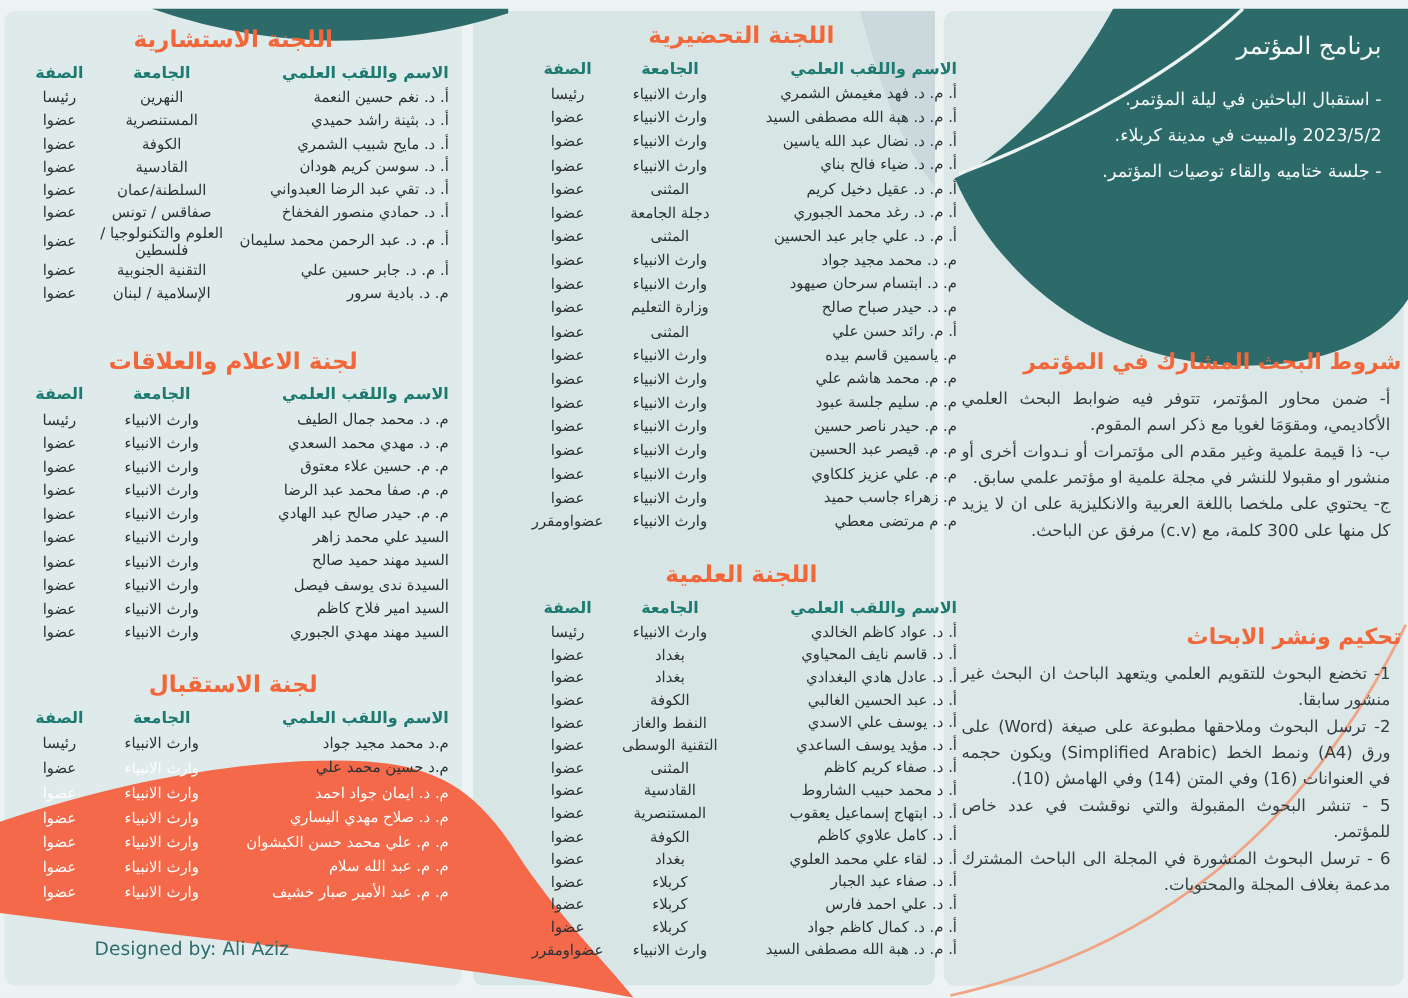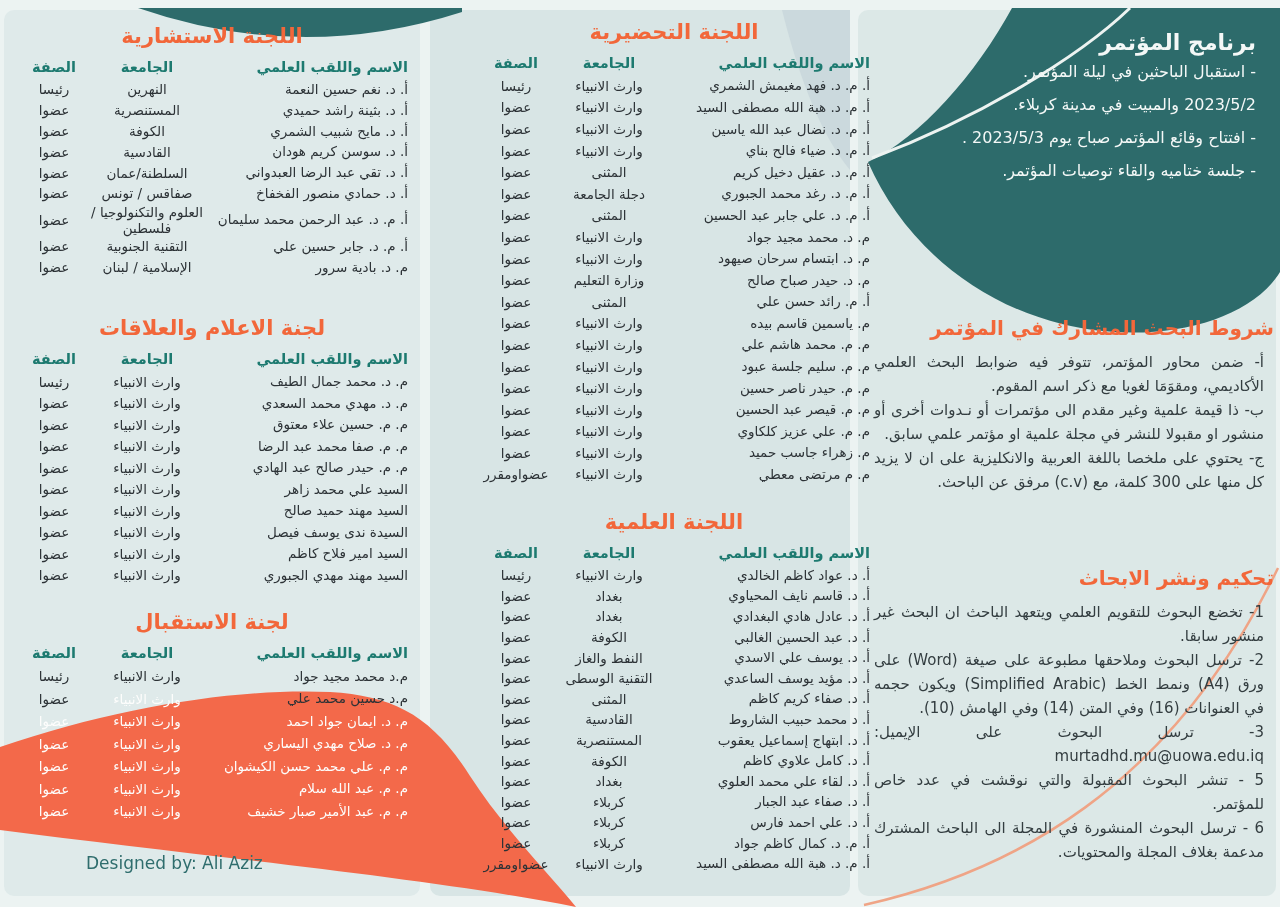--- a/index.html
+++ b/index.html
@@ -23,21 +23,21 @@
   .td-univ,.th-univ{width:114px;text-align:center;}
   .td-role,.th-role{width:72px;text-align:center;}
   .on-orange .td{color:#fdfdfc;}
   .on-orange-mix .td-univ{color:#fdfdfc;}
   #adv{top:24px}   #adv .tbl{--rh:20.8px}
   #media{top:316px} #media .tbl{--rh:21.5px}
   #rec{top:610px}  #rec .tbl{--rh:22.5px}
   #prep{top:20px}  #prep .tbl{--rh:21.6px}
   #sci{top:510px}  #sci .tbl{--rh:20.6px}
   #program{position:absolute;top:30px;right:0;left:0;padding:0 24px 0 6px;color:#f4f8f7;}
-  #program .p-title{font-size:22px;font-weight:700;text-align:right;margin-bottom:0;}
+  #program .p-title{font-size:22px;font-weight:400;text-align:right;margin-bottom:18px;}
   #program .line{font-size:16px;line-height:33px;text-align:right;}
   .sec{position:absolute;left:8px;right:6px;}
   #sec-conditions{top:316px;}
   #sec-publishing{top:566px;}
   .sec-title{font-size:20px;font-weight:700;color:#f2673a;text-align:right;}
   .sec .body{margin-top:10px;padding:0 10px 0 8px;}
   .sec .line{font-size:15px;line-height:24px;text-align:justify;color:#333d40;}
   #designed{position:absolute;left:86px;top:853px;direction:ltr;
             font-size:17px;color:#2f6d6d;}
 </style>
@@ -56,38 +56,36 @@
   <path d="M 872,158 C 978,118 1078,58 1130,8" stroke="#edf3f1" stroke-width="3" fill="none"></path>
   <path d="M 864,905 C 1010,872 1170,790 1278,568" stroke="#efa486" stroke-width="2.5" fill="none"></path>
 </svg>
 
 <section class="panel" id="panel-right">
   <div id="program">
     <div class="p-title">برنامج المؤتمر</div>
     <div>
         <div class="line">- استقبال الباحثين في ليلة المؤتمر.</div>
         <div class="line">2023/5/2 والمبيت في مدينة كربلاء.</div>
-        <div class="line">- افتتاح وقائع المؤتمر صباح يوم 2023/5/3 .</div>
         <div class="line">- جلسة ختاميه والقاء توصيات المؤتمر.</div>
       </div>
   </div>
   <div class="sec" id="sec-conditions">
     <div class="sec-title">شروط البحث المشارك في المؤتمر</div>
     <div class="body">
         <div class="line">أ-  ضمن محاور المؤتمر، تتوفر فيه ضوابط البحث العلمي الأكاديمي، ومقوَمَا لغويا مع ذكر اسم المقوم.</div>
         <div class="line">ب- ذا قيمة علمية وغير مقدم الى مؤتمرات أو نـدوات أخرى أو منشور او مقبولا للنشر في مجلة علمية او مؤتمر علمي سابق.</div>
         <div class="line">ج- يحتوي على ملخصا باللغة العربية والانكليزية على ان لا يزيد كل منها على 300 كلمة، مع (c.v) مرفق عن الباحث.</div>
       </div>
   </div>
   <div class="sec" id="sec-publishing">
     <div class="sec-title">تحكيم ونشر الابحاث</div>
     <div class="body">
         <div class="line">1- تخضع البحوث للتقويم العلمي ويتعهد الباحث ان البحث غير منشور سابقا.</div>
         <div class="line">2- ترسل البحوث وملاحقها مطبوعة على صيغة (Word) على ورق (A4) ونمط الخط (Simplified Arabic) ويكون حجمه في العنوانات (16) وفي المتن (14) وفي الهامش (10).</div>
-        <div class="line">3- ترسل البحوث على الإيميل: murtadhd.mu@uowa.edu.iq</div>
         <div class="line">5 - تنشر البحوث المقبولة والتي نوقشت في عدد خاص للمؤتمر.</div>
         <div class="line">6 - ترسل البحوث المنشورة في المجلة الى الباحث المشترك مدعمة بغلاف المجلة والمحتويات.</div>
       </div>
   </div>
 </section>
 
 <section class="panel" id="panel-mid">
   <div class="committee" id="prep">
     <div class="cm-title">اللجنة التحضيرية</div>
     <div class="thead">

